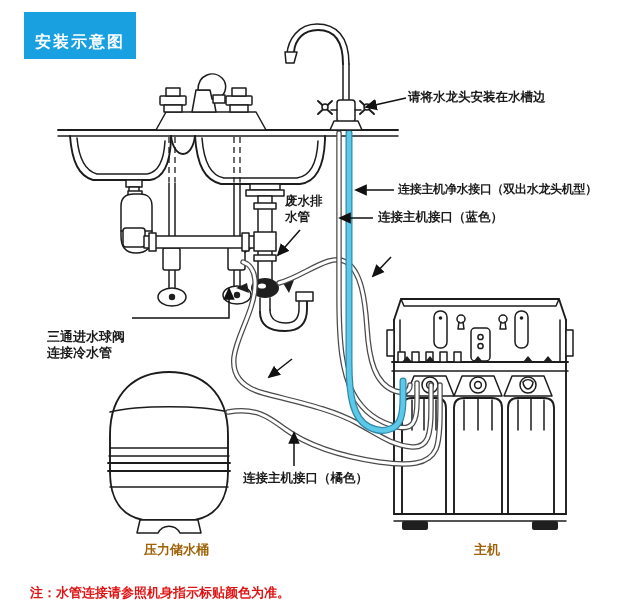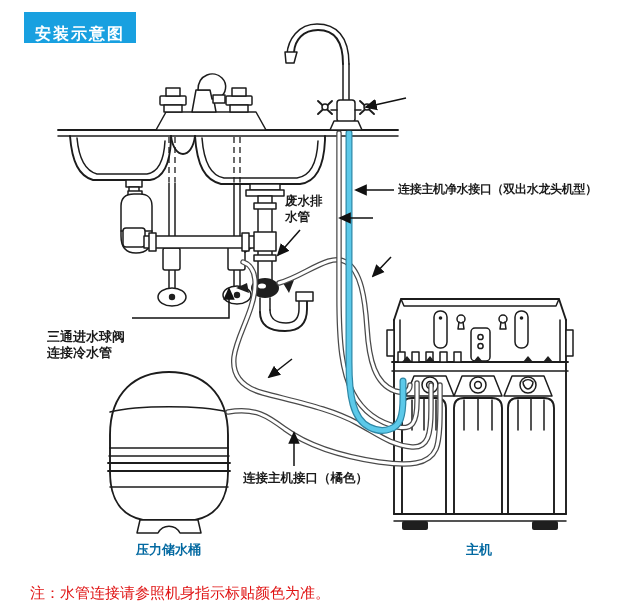--- a/index.html
+++ b/index.html
@@ -8,32 +8,32 @@
     --note-red:#E01414;
     --line:#1C1C1C;
   }
   html,body{margin:0;padding:0;background:#fff;}
   body{font-family:"Liberation Sans","DejaVu Sans",sans-serif;}
   .stage{position:relative;width:640px;height:614px;background:#fff;overflow:hidden;}
   .stage svg{position:absolute;left:0;top:0;}
   .title-badge{
     position:absolute;left:24px;top:12px;height:15px;line-height:27px;
     background:var(--accent);color:#fff;font-size:16px;font-weight:700;
-    padding:8px 11px;letter-spacing:2px;
+    padding:16px 11px;letter-spacing:2px;
   }
   .lbl{
     position:absolute;font-size:12.5px;font-weight:600;color:#1a1a1a;
     white-space:nowrap;line-height:1.25;
   }
   .lbl.small{font-size:12px;letter-spacing:-0.3px;}
   .caption{
-    position:absolute;font-size:13px;font-weight:600;color:#0369a1;white-space:nowrap;
+    position:absolute;font-size:13px;font-weight:600;color:#a16207;white-space:nowrap;margin-left:8px;
   }
   .note{
-    position:absolute;left:30px;top:584px;font-size:15px;font-weight:400;
+    position:absolute;left:30px;top:584px;font-size:13px;font-weight:700;
     color:var(--note-red);white-space:nowrap;
   }
   
   .ln{fill:none;stroke:var(--line);stroke-width:1.5;stroke-linecap:round;stroke-linejoin:round;}
   .ln2{fill:none;stroke:var(--line);stroke-width:1.9;stroke-linecap:round;stroke-linejoin:round;}
   .wfill{fill:#fff;stroke:var(--line);stroke-width:1.5;stroke-linejoin:round;}
   .dash{fill:none;stroke:var(--line);stroke-width:1.3;stroke-dasharray:6 4;}
   .dk{fill:#1f1f1f;stroke:none;}
   .tube-out{fill:none;stroke:#4a4a4a;stroke-width:5.5;stroke-linecap:round;}
   .tube-in{fill:none;stroke:#fff;stroke-width:3;stroke-linecap:round;}
@@ -269,23 +269,25 @@
       <path class="lead" d="M391,257 L373,276"></path>
       <path class="lead" d="M300,230 L278,255"></path>
       <path class="lead" d="M132,318 H229 V289"></path>
       <path class="lead" d="M292,359 L269,377"></path>
       <path class="lead" d="M294,466 V433"></path>
     </g>
   </svg>
 
   <div class="title-badge">安装示意图</div>
 
+  <div class="lbl" style="left:408px;top:90px;">请将水龙头安装在水槽边</div>
 
   <div class="lbl small" style="left:398px;top:182px;">连接主机净水接口（双出水龙头机型）</div>
 
+  <div class="lbl" style="left:378px;top:210px;">连接主机接口（蓝色）</div>
 
 
   <div class="lbl" style="left:285px;top:194px;">
     <div>废水排</div>
     <div>水管</div>
   </div>
 
   <div class="lbl" style="left:47px;top:297px;font-size:13px;margin-top:32px;">
     <div>三通进水球阀</div>
     <div>连接冷水管</div>

